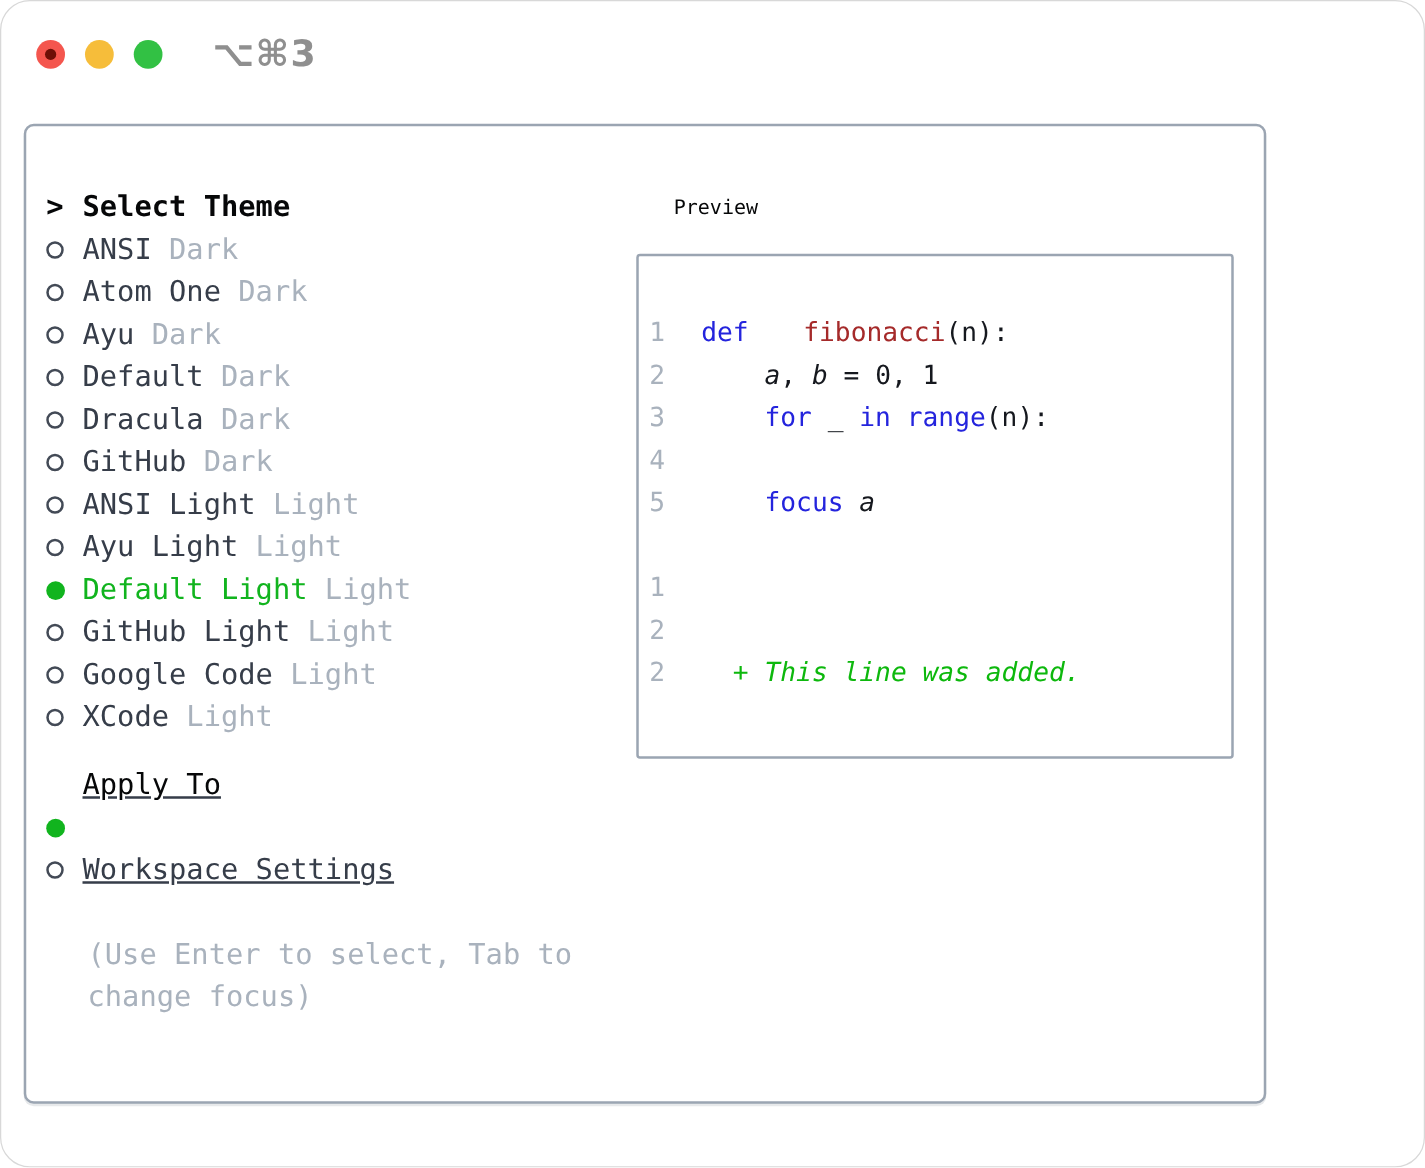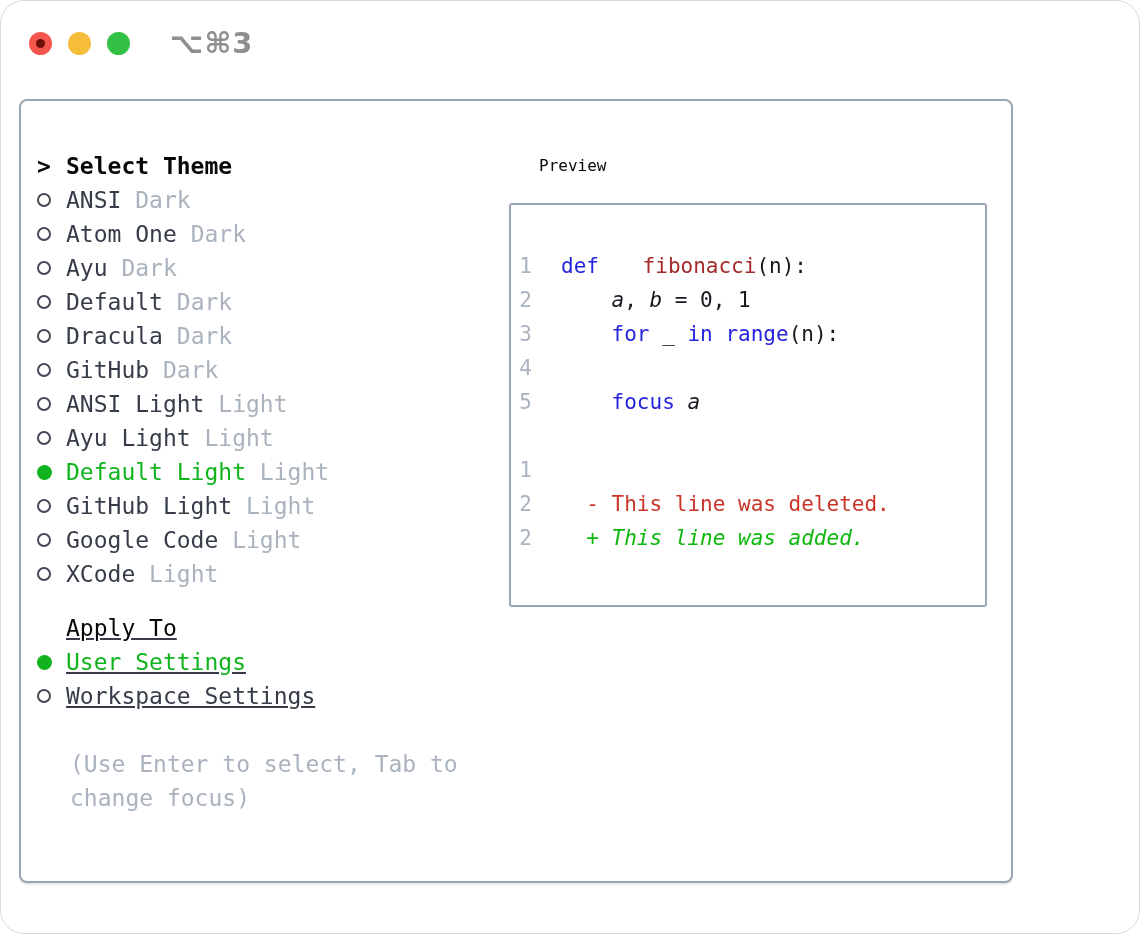--- a/index.html
+++ b/index.html
@@ -115,21 +115,21 @@
           <div class="row"><span class="marker"><span class="ring"></span></span><span class="name">Google Code</span><span class="variant"> Light</span></div>
           <div class="row"><span class="marker"><span class="ring"></span></span><span class="name">XCode</span><span class="variant"> Light</span></div>
         </div>
 
       <div class="apply-section">
         <div class="row">
           <span class="marker"></span>
           <span class="apply-title">Apply To</span>
         </div>
         <div id="apply-list">
-            <div class="row"><span class="marker"><span class="dot-sel"></span></span><span class="name sel">User Settings</span></div>
+            <div class="row"><span class="marker"><span class="dot-sel"></span></span></div>
             <div class="row"><span class="marker"><span class="ring"></span></span><span class="name">Workspace Settings</span></div>
           </div>
       </div>
 
       <div class="hint">
         <div>(Use Enter to select, Tab to</div>
         <div>change focus)</div>
       </div>
     </div>
 
@@ -158,21 +158,20 @@
             </div>
             <div class="pline">
               <span class="ln"></span>
               <span class="ptext"></span>
             </div>
             <div class="pline">
               <span class="ln">1</span>
             </div>
             <div class="pline">
               <span class="ln">2</span>
-              <span class="ptext"><span class="tk-del">  - This line was deleted.</span></span>
             </div>
             <div class="pline">
               <span class="ln">2</span>
               <span class="ptext"><span class="tk-add">  + This line was added.</span></span>
             </div>
           </div>
       </div>
     </div>
 
   </div>

